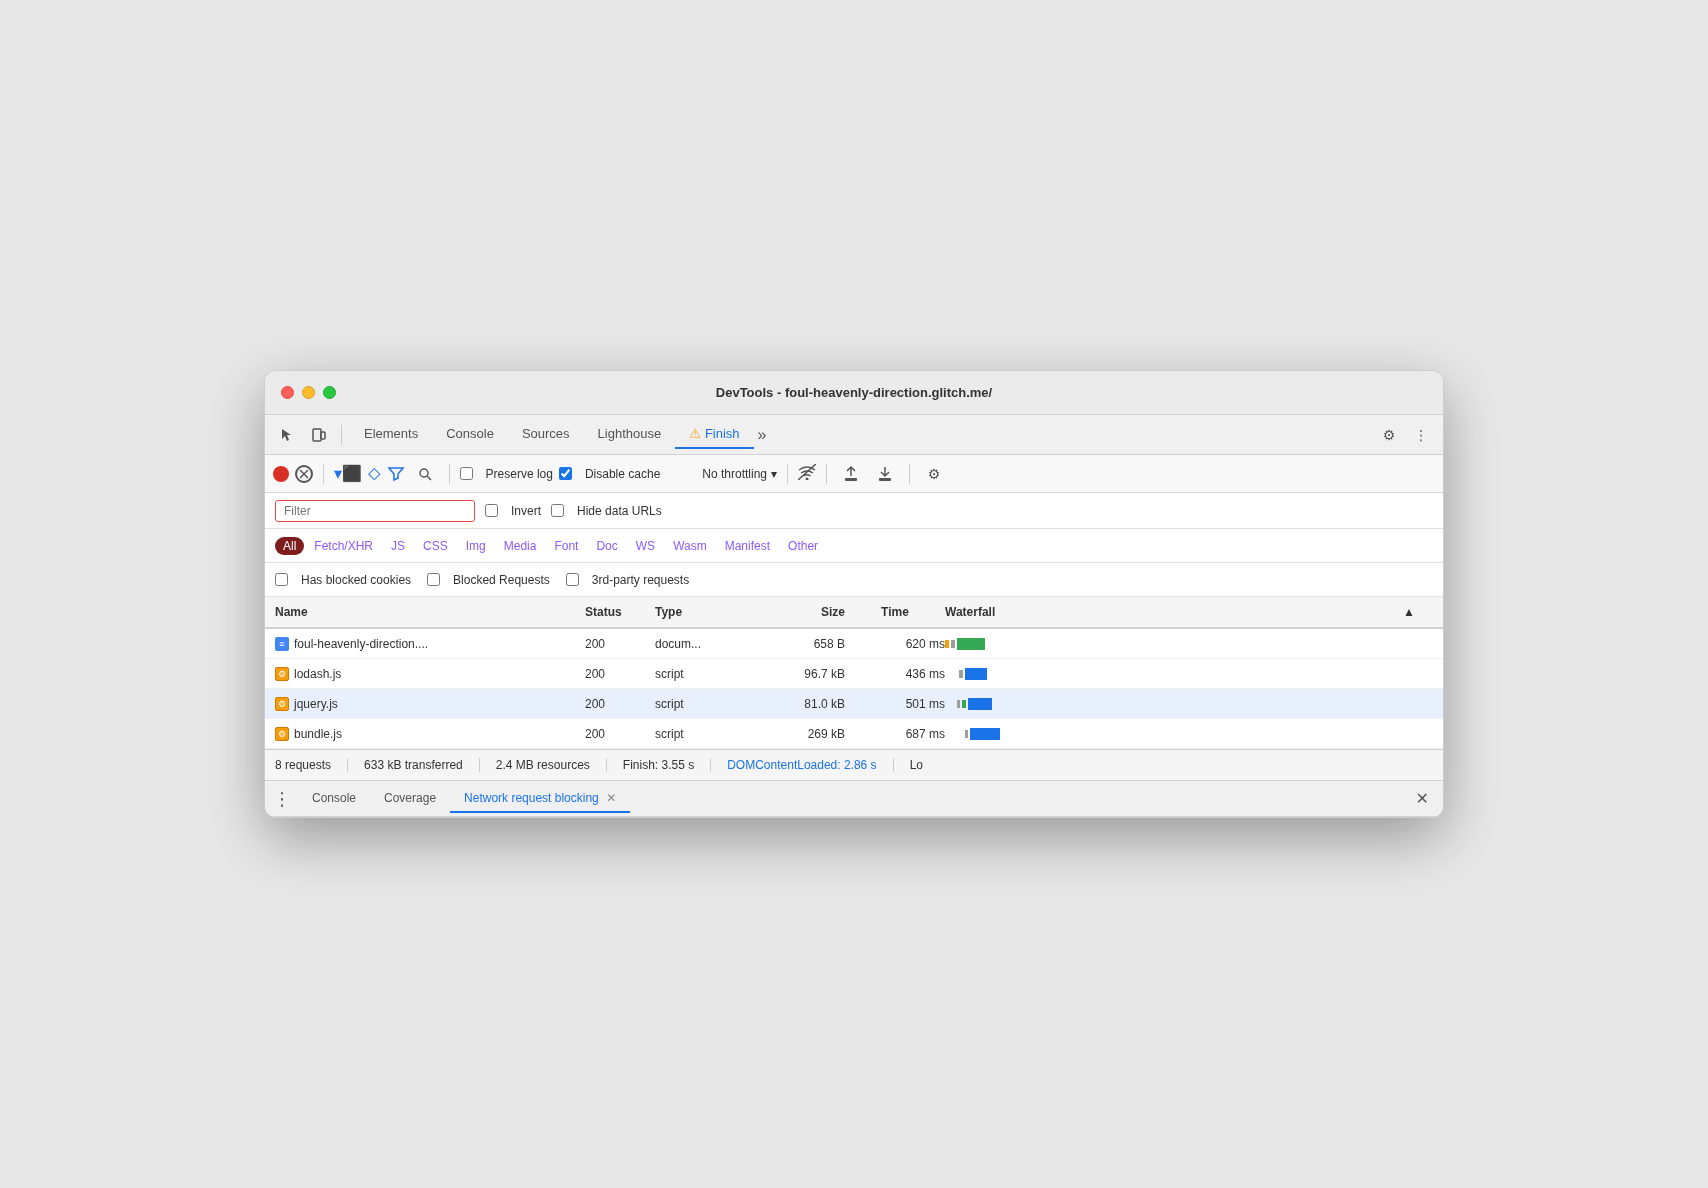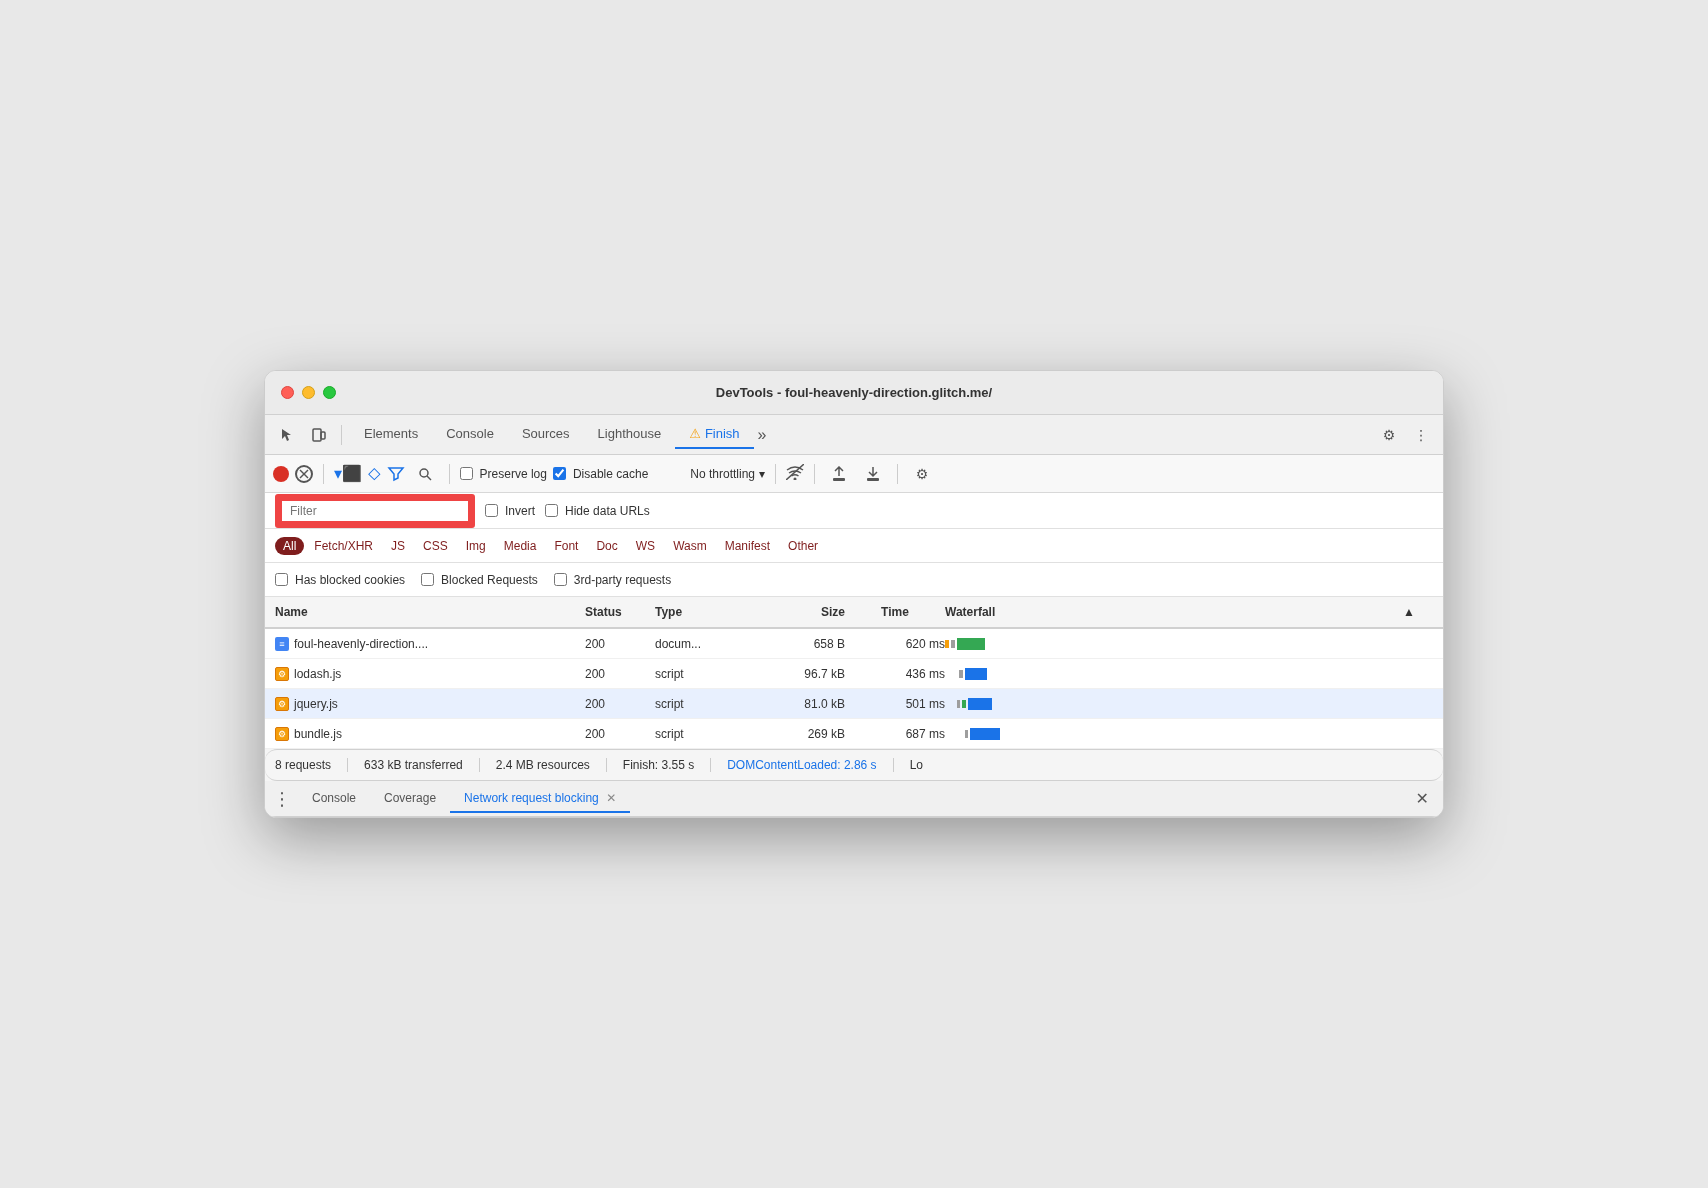--- a/index.html
+++ b/index.html
@@ -141,21 +141,21 @@
       justify-content: center;
     }
     .filter-icon {
       color: #1a73e8;
       font-size: 16px;
       cursor: pointer;
     }
     .checkbox-label {
       display: flex;
       align-items: center;
-      gap: 7px;
+      gap: 13px;
       font-size: 12px;
       color: #333;
       cursor: pointer;
       white-space: nowrap;
     }
     .checkbox-label input[type="checkbox"] {
       width: 13px;
       height: 13px;
       accent-color: #1a73e8;
     }
@@ -176,21 +176,21 @@
       background: #fff;
       border-bottom: 1px solid #e0e0e0;
       padding: 5px 10px;
       display: flex;
       align-items: center;
       gap: 10px;
       height: 36px;
     }
     .filter-input {
       width: 200px;
-      border: 7px solid #ef4444;
+      border: 1px solid #ef4444;
       border-radius: 3px;
       padding: 3px 8px;
       font-size: 12px;
       outline: none;
     }
     .filter-options {
       display: flex;
       align-items: center;
       gap: 10px;
     }
@@ -203,21 +203,21 @@
       gap: 2px;
       height: 34px;
     }
     .type-btn {
       padding: 2px 8px;
       font-size: 12px;
       border: none;
       background: transparent;
       cursor: pointer;
       border-radius: 3px;
-      color: #7f1d1d;
+      color: #8b5cf6;
     }
     .type-btn.active {
       background: #7f1d1d;
       color: #fff;
       border-radius: 10px;
     }
     .cookies-bar {
       background: #fff;
       border-bottom: 1px solid #e0e0e0;
       padding: 5px 10px;
@@ -296,21 +296,20 @@
       border-top: 1px solid #d0d0d0;
       border-bottom: 1px solid #d0d0d0;
       padding: 5px 10px;
       display: flex;
       align-items: center;
       gap: 0;
       height: 32px;
       font-size: 12px;
       color: #333;
       overflow: hidden;
-      border-radius: 12px;
     }
     .status-item {
       padding-right: 16px;
       border-right: 1px solid #ccc;
       margin-right: 16px;
       white-space: nowrap;
     }
     .status-item:last-child {
       border-right: none;
       margin-right: 0;

